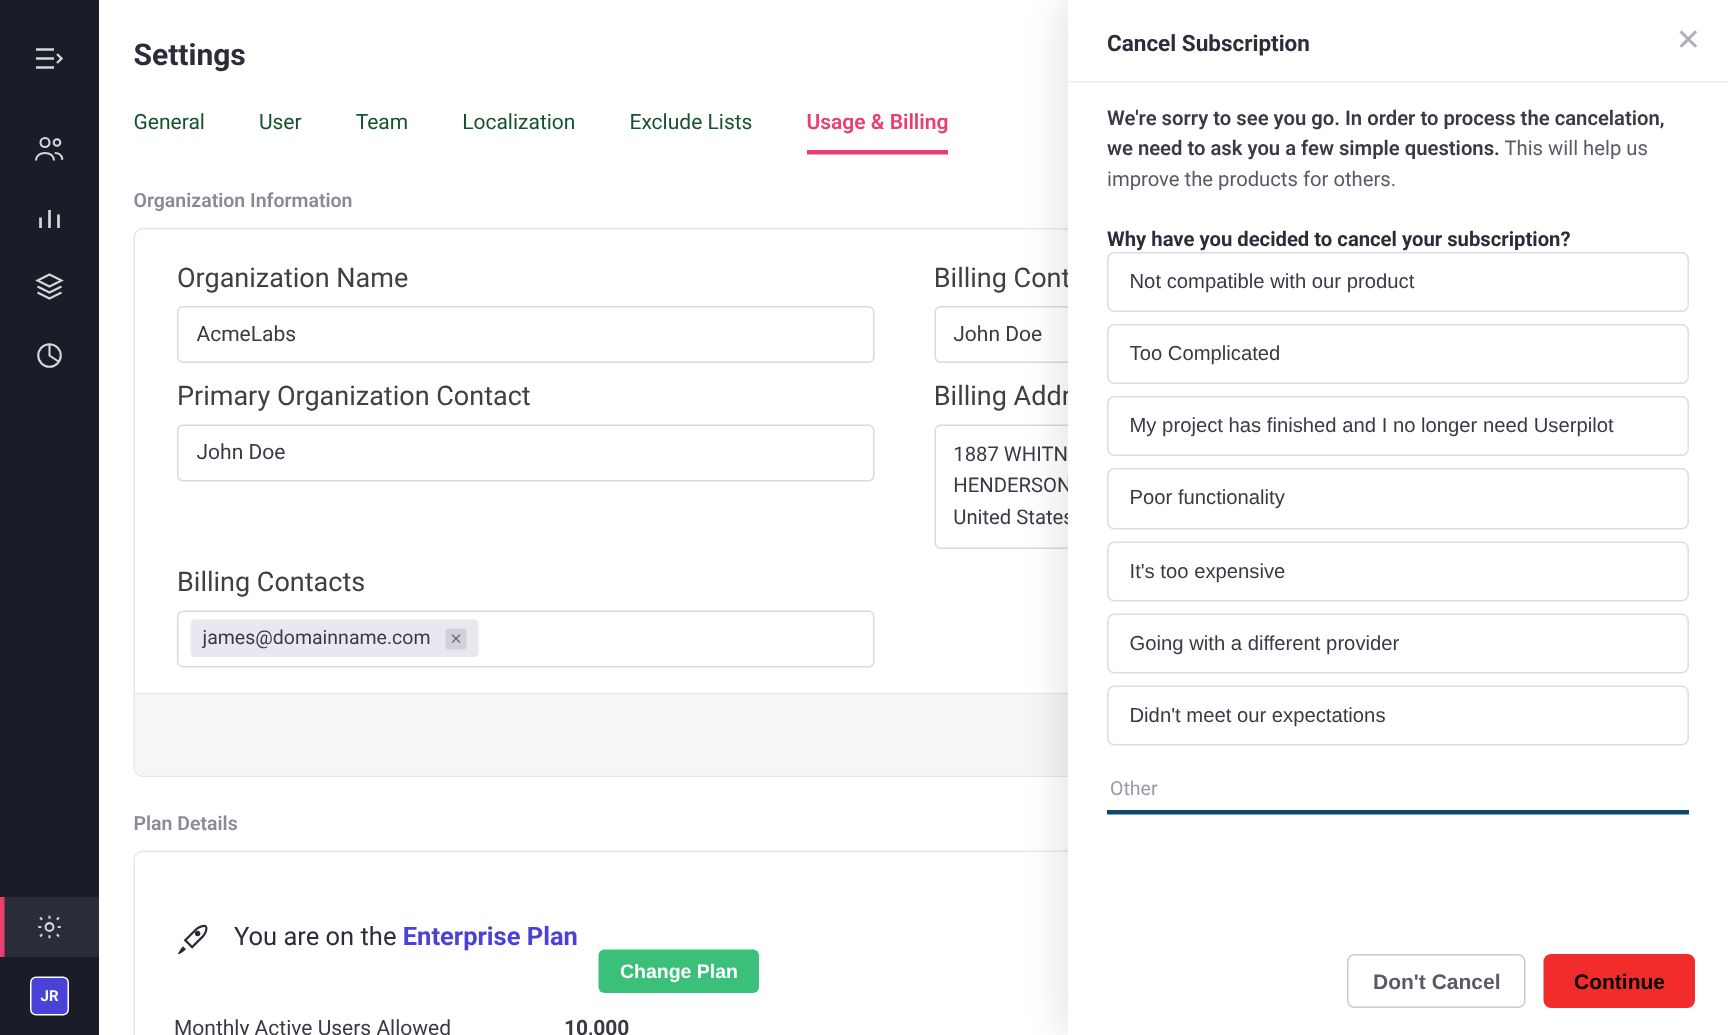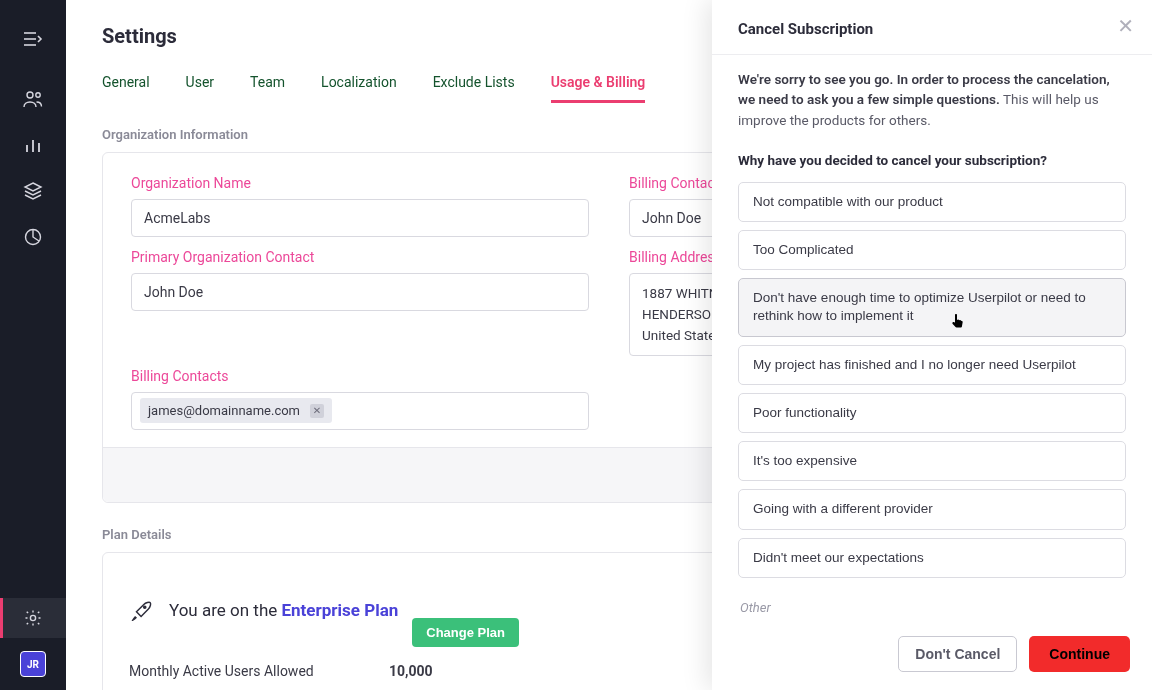--- a/index.html
+++ b/index.html
@@ -77,21 +77,21 @@
     font-weight: 700;
     color: #fff;
     display: flex;
     align-items: center;
     justify-content: center;
   }
 
   
   .main {
     position: absolute;
-    left: 66px;
+    left: 53px;
     top: 0;
     right: 0;
     height: 690px;
     padding: 24px 36px 0 36px;
     overflow: hidden;
   }
   .page-title {
     font-size: 20px;
     font-weight: 700;
     color: #2c2c3a;
@@ -146,22 +146,22 @@
     gap: 40px;
     margin-bottom: 12px;
   }
   .field {
     flex: 1;
     display: flex;
     flex-direction: column;
     gap: 8px;
   }
   .field-label {
-    font-size: 14px;
-    color: #ec4899;
+    font-size: 18px;
+    color: #404040;
   }
   .input-box {
     border: 1px solid #d9d9e0;
     border-radius: 4px;
     padding: 10px 12px;
     font-size: 14px;
     color: #3a3a46;
     background: #fff;
     min-height: 38px;
     display: flex;
@@ -285,21 +285,20 @@
     font-size: 13.5px;
     color: #5a5a67;
     line-height: 1.5;
     margin-bottom: 22px;
   }
   .intro .bold { color: #3a3a46; font-weight: 600; }
   .question {
     font-size: 13.5px;
     font-weight: 700;
     color: #2c2c3a;
-    margin-bottom: 14px;
   }
   .options {
     display: flex;
     flex-direction: column;
     gap: 8px;
   }
   .option {
     border: 1px solid #dcdce2;
     border-radius: 5px;
     padding: 10px 14px;
@@ -317,24 +316,23 @@
   }
   .cursor-hand {
     position: absolute;
     right: 160px;
     bottom: 2px;
     font-size: 14px;
     pointer-events: none;
   }
   .other-input {
     border: none;
-    border-bottom: 5px solid #0c4a6e;
+    border-bottom: 3px solid #0c4a6e;
     padding: 10px 2px 6px 2px;
     font-size: 13px;
-    font-style: italic;
     color: #9a9aa7;
     margin-top: 12px;
   }
   .drawer-footer {
     padding: 18px 22px;
     display: flex;
     justify-content: flex-end;
     gap: 12px;
   }
   .btn-secondary {
@@ -492,28 +490,20 @@
     <div class="drawer-close">✕</div>
   </div>
   <div class="drawer-body">
     <div class="intro">
       <span class="bold">We're sorry to see you go. In order to process the cancelation, we need to ask you a few simple questions.</span><span> This will help us improve the products for others.</span>
     </div>
     <div class="question">Why have you decided to cancel your subscription?</div>
     <div class="options">
       <button class="option">Not compatible with our product</button>
       <button class="option">Too Complicated</button>
-      <button class="option hovered">
-        <span>Don't have enough time to optimize Userpilot or need to rethink how to implement it</span>
-        <span class="cursor-hand">
-          <svg width="14" height="16" viewBox="0 0 14 16" fill="#000">
-              <path d="M5 1c.6 0 1 .4 1 1v5l1-.5c.5-.2 1 .1 1 .7l1-.3c.5-.1 1 .3 1 .8l1 .2c.5.1.8.6.7 1.1l-.8 4.5c-.1.6-.6 1-1.2 1H5.5c-.4 0-.8-.2-1-.5L1.7 11c-.5-.6-.4-1.5.3-1.9.5-.3 1.1-.2 1.5.2L4 10V2c0-.6.4-1 1-1z"></path>
-            </svg>
-        </span>
-      </button>
       <button class="option">My project has finished and I no longer need Userpilot</button>
       <button class="option">Poor functionality</button>
       <button class="option">It's too expensive</button>
       <button class="option">Going with a different provider</button>
       <button class="option">Didn't meet our expectations</button>
     </div>
     <div class="other-input">Other</div>
   </div>
   <div class="drawer-footer">
     <button class="btn-secondary">Don't Cancel</button>

